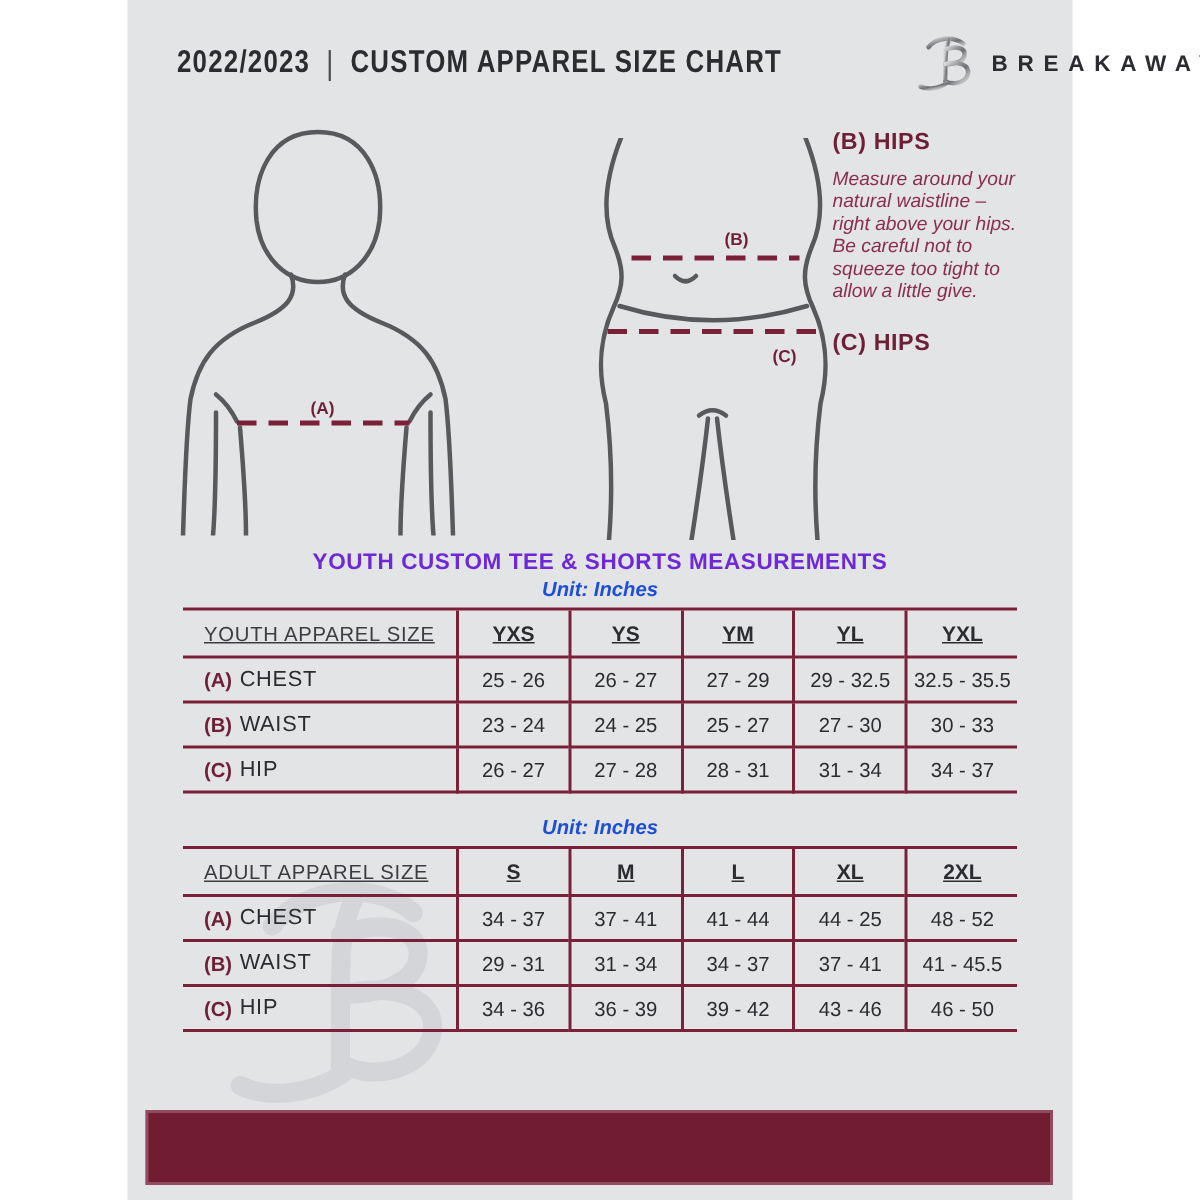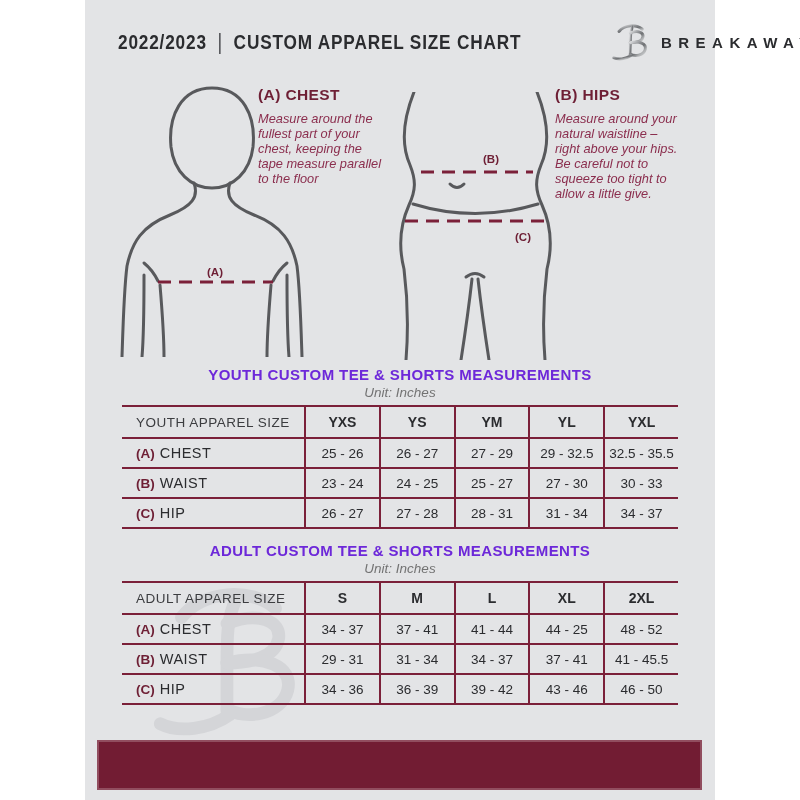--- a/index.html
+++ b/index.html
@@ -33,26 +33,26 @@
   .figure path{fill:none;stroke:var(--figure-gray);stroke-width:3;stroke-linecap:round;}
   .figure path.dash{stroke:var(--border-maroon);stroke-width:3.2;stroke-dasharray:13 8;stroke-linecap:butt;}
   .figure text{font-family:"Liberation Sans",sans-serif;font-size:11.5px;font-weight:700;fill:var(--heading-maroon);}
   .inst{position:absolute;}
   .inst-h{font-size:15.5px;font-weight:700;color:var(--heading-maroon);letter-spacing:.4px;margin:0 0 7px 0;}
   .inst-t{font-size:12.8px;line-height:1.18;font-style:italic;color:var(--text-maroon);white-space:pre-line;margin:0;}
 
   
   .table-section{position:absolute;left:37px;width:556px;z-index:2;}
   .tbl-title{text-align:center;font-size:15px;font-weight:700;letter-spacing:.4px;color:#6d28d9;margin:0;}
-  .tbl-unit{text-align:center;font-size:13.5px;font-style:italic;font-weight:400;color:#737373;margin:2px 0 0 0;}
+  .tbl-unit{text-align:center;font-size:13.5px;font-style:italic;font-weight:700;color:#1d4ed8;margin:2px 0 0 0;}
   .size-table{margin-top:5px;display:grid;grid-template-columns:182px repeat(5,1fr);width:556px;
     border-top:2px solid var(--border-maroon);}
   .cell{display:flex;align-items:center;justify-content:center;border-bottom:2px solid var(--border-maroon);
     height:28px;color:var(--dark-text);font-size:13.5px;}
-  .cell.head{height:30px;font-weight:700;font-size:14px;}
+  .cell.head{height:30px;font-weight:700;font-size:14px;text-decoration:underline;}
   .cell.first{justify-content:flex-start;padding-left:14px;}
   .cell.head.first{font-weight:400;font-size:13.5px;letter-spacing:.5px;color:var(--mid-text);}
   .cell:not(.first){border-left:2px solid var(--border-maroon);}
   .rowkey{font-weight:700;color:var(--heading-maroon);margin-right:5px;}
   .rowname{letter-spacing:.5px;font-size:14.5px;}
 
   
   .watermark{position:absolute;left:60px;top:570px;z-index:1;}
   .watermark path{fill:none;stroke:var(--watermark-gray);stroke-width:4.2;stroke-linecap:round;}
   .footer-bar{position:absolute;left:12px;top:740px;width:605px;height:50px;background:var(--accent-maroon);
@@ -102,28 +102,20 @@
         <path d="M40 196 C36 188 31 182 26 178"></path>
         <path d="M42 200 C44 224 46 250 46 272"></path>
         <path d="M26 190 C26 218 26 248 24 272"></path>
         <path d="M155 196 C159 188 164 182 169 178"></path>
         <path d="M153 200 C151 224 149 250 149 272"></path>
         <path d="M169 190 C169 218 169 248 171 272"></path>
         <path class="dash" d="M40 197 L155 197"></path>
         <text x="97" y="191" text-anchor="middle">(A)</text>
       </svg>
 
-      <div class="inst" style="left:173px;top:6px;width:162px">
-        <p class="inst-h">(A) CHEST</p>
-        <p class="inst-t">Measure around the
-fullest part of your
-chest, keeping the
-tape measure parallel
-to the floor</p>
-      </div>
 
       <svg class="figure" style="left:308px;top:12px" width="165" height="268" viewBox="0 0 165 268">
         <path d="M21 0 C10 28 8 53 17 73 C23 88 23 98 16 113 C7 133 5 153 11 177 C15 209 15 243 13 268"></path>
         <path d="M144 0 C155 28 157 53 148 73 C142 88 142 98 149 113 C158 133 160 153 154 177 C150 209 150 243 152 268"></path>
         <path d="M57 92 Q64 99 71 92"></path>
         <path d="M20 112 Q82 131 145 112"></path>
         <path d="M73 185 Q82 178 91 185"></path>
         <path d="M79 187 C76 214 72 242 68 268"></path>
         <path d="M85 187 C88 214 92 242 96 268"></path>
         <path class="dash" d="M28 80 L140 80"></path>
@@ -136,20 +128,21 @@
         <p class="inst-h">(B) HIPS</p>
         <p class="inst-t">Measure around your
 natural waistline –
 right above your hips.
 Be careful not to
 squeeze too tight to
 allow a little give.</p>
       </div>
 
       <div class="inst" style="left:470px;top:140px;width:162px">
+        <p class="inst-h">(C) HIPS</p>
       </div>
     </div>
 
     <svg class="watermark" width="170" height="180" viewBox="0 0 56 54">
       <path d="M43 10 C35 3 19 4 12 13"></path>
       <path d="M30 7 C27 13 27 20 27 28 L27 44"></path>
       <path d="M27 15 C37 11 45 14 44 20 C43 26 35 28 27 28"></path>
       <path d="M27 28 C39 25 49 29 47 37 C45 45 33 47 27 43"></path>
       <path d="M28 45 C21 50 11 51 5 48"></path>
     </svg>
@@ -188,21 +181,20 @@
           </div>
           <div class="cell val">26 - 27</div>
           <div class="cell val">27 - 28</div>
           <div class="cell val">28 - 31</div>
           <div class="cell val">31 - 34</div>
           <div class="cell val">34 - 37</div>
         </div>
     </div>
 
     <div class="table-section" style="top:542px">
-      <p class="tbl-title">ADULT CUSTOM TEE &amp; SHORTS MEASUREMENTS</p>
       <p class="tbl-unit">Unit: Inches</p>
       <div class="size-table" id="adult-table">
           <div class="cell head first">ADULT APPAREL SIZE</div>
           <div class="cell head">S</div>
           <div class="cell head">M</div>
           <div class="cell head">L</div>
           <div class="cell head">XL</div>
           <div class="cell head">2XL</div>
           <div class="cell first">
             <span class="rowkey">(A)</span>

